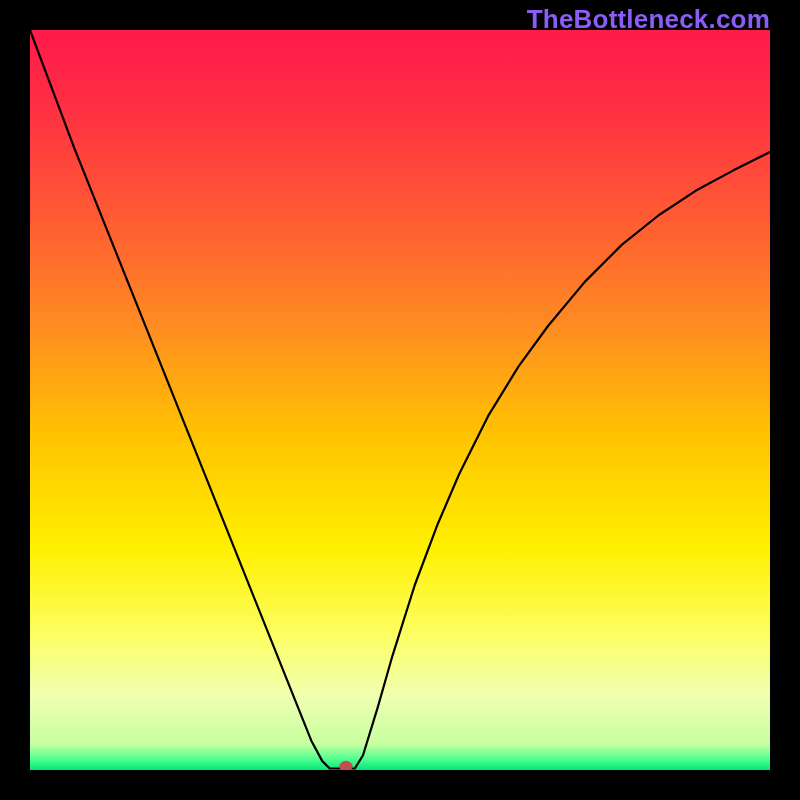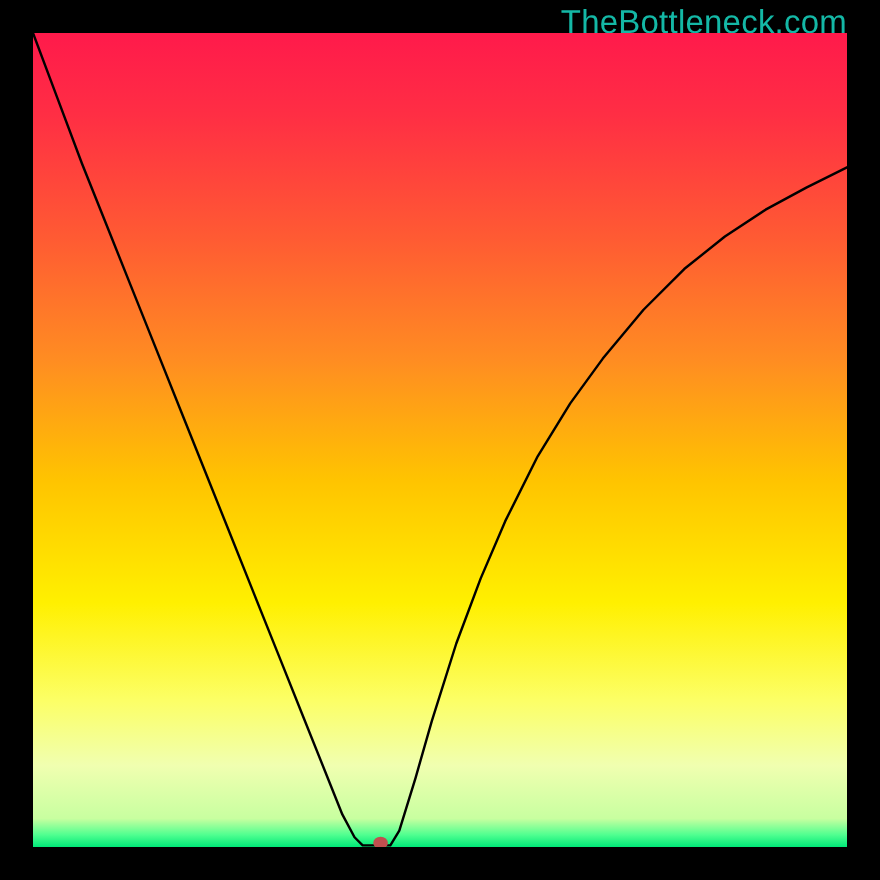--- a/index.html
+++ b/index.html
@@ -20,23 +20,23 @@
   .plot {
     position: absolute;
     left: 30px; top: 30px;
     width: 740px; height: 740px;
     overflow: hidden;
   }
   .watermark {
     position: absolute;
     top: 4px;
     right: 30px;
-    color: #14b8a6;
-    font-size: 30px;
-    font-weight: 400;
+    color: #8b5cf6;
+    font-size: 26px;
+    font-weight: 700;
     letter-spacing: 0.2px;
   }
   svg { display: block; }
 </style>
 </head>
 <body>
 
 <div class="frame">
   <div class="watermark">TheBottleneck.com</div>
   <div class="plot">

